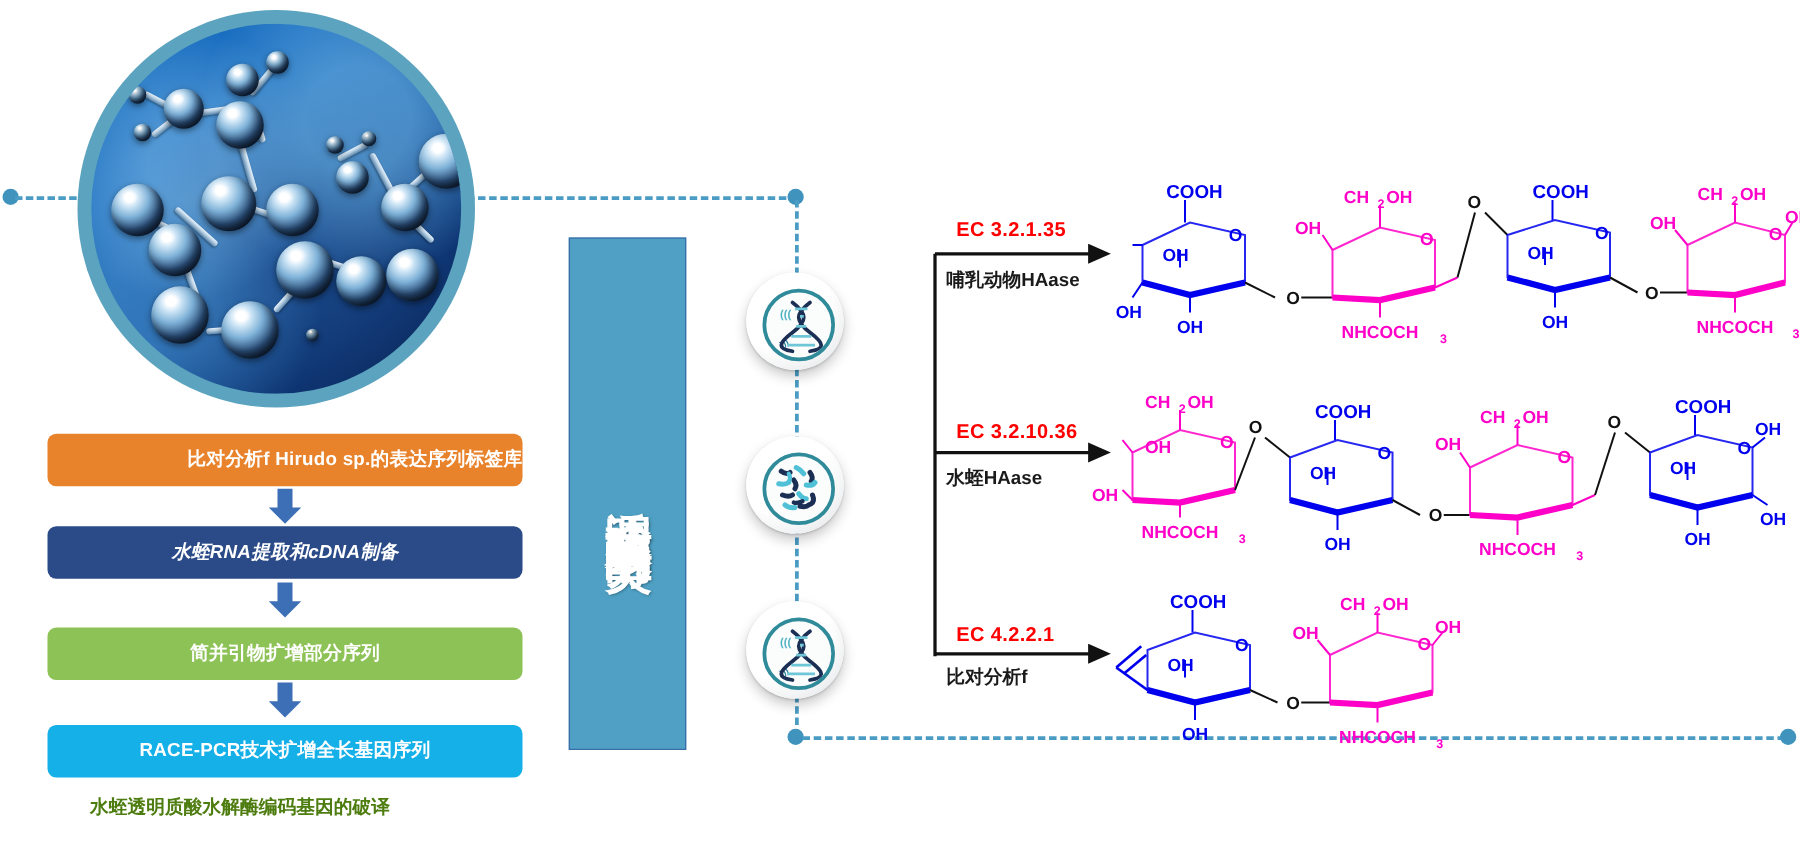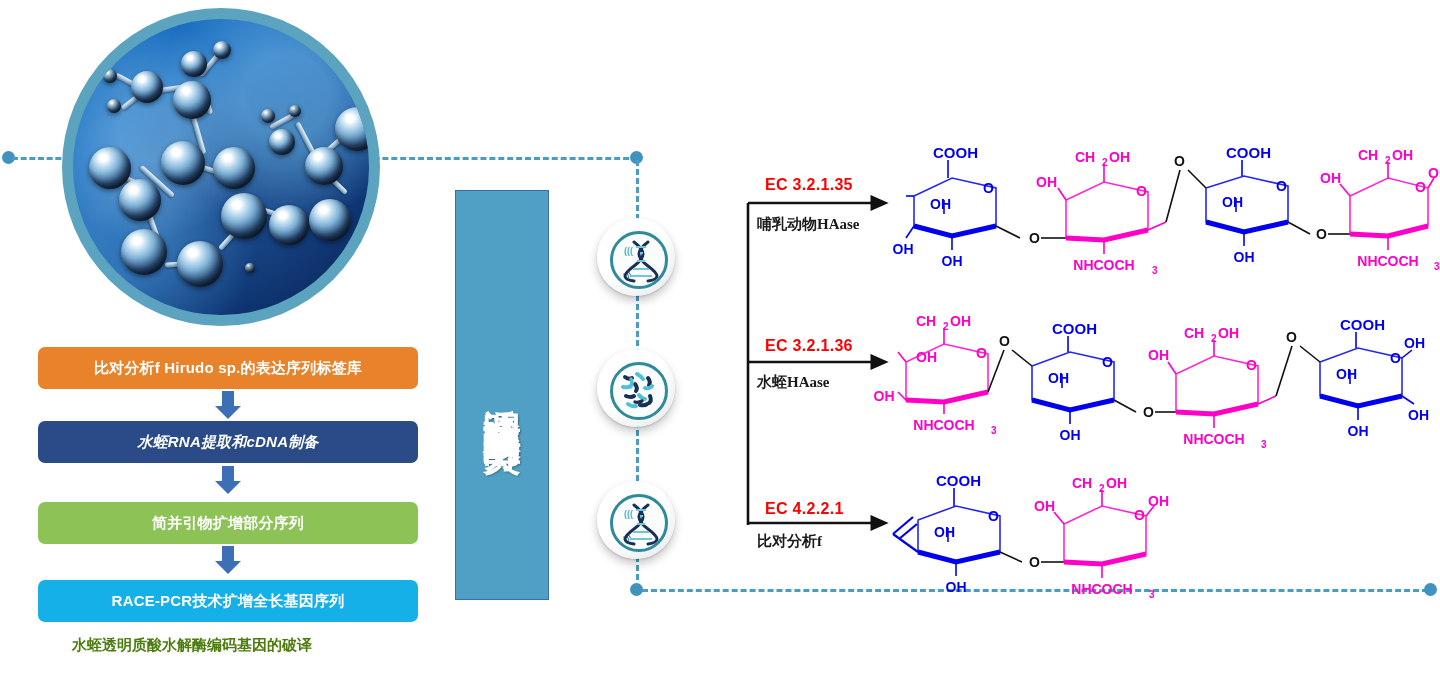--- a/index.html
+++ b/index.html
@@ -97,21 +97,21 @@
 
   
   .dna{position:absolute;left:0;top:0;width:100%;height:100%;}
 
   
   #chem-panel{position:absolute;left:0;top:0;width:1440px;height:676px;pointer-events:none;}
   .ec-label{
     position:absolute;color:#ff0000;font-size:16px;font-weight:700;white-space:nowrap;letter-spacing:.3px;
   }
   .ec-sub{
-    position:absolute;color:#1a1a1a;font-size:15px;font-weight:700;white-space:nowrap;font-family:Liberation Serif, serif;
+    position:absolute;color:#1a1a1a;font-size:15px;font-weight:700;white-space:nowrap;
   }
   #ec-label-0{left:765px;top:176px;}
   #ec-sub-0{left:757px;top:215px;}
   #ec-label-1{left:765px;top:337px;}
   #ec-sub-1{left:757px;top:373px;}
   #ec-label-2{left:765px;top:500px;}
   #ec-sub-2{left:757px;top:532px;}
 </style>
 </head>
 <body>
@@ -163,21 +163,21 @@
     <div class="atom" style="left:236px;top:180px;width:42px;height:42px;"></div>
     <div class="atom" style="left:188px;top:90px;width:14px;height:14px;"></div>
     <div class="atom" style="left:216px;top:86px;width:12px;height:12px;"></div>
     <div class="atom" style="left:196px;top:110px;width:26px;height:26px;"></div>
     <div class="atom" style="left:232px;top:128px;width:38px;height:38px;"></div>
     <div class="atom" style="left:262px;top:88px;width:44px;height:44px;"></div>
     <div class="atom" style="left:172px;top:244px;width:10px;height:10px;"></div>
   </div>
 </div>
 
-<div class="flowbox" id="flow-0" style="background: rgb(232, 130, 43);">
+<div class="flowbox" id="flow-0" style="background: rgb(232, 130, 43); text-align: right;">
   <span>比对分析f Hirudo sp.的表达序列标签库</span>
 </div>
 <div class="flowarrow" id="flow-arrow-0">
   <div class="stem"></div>
     <div class="head"></div>
 </div>
 
 <div class="flowbox" id="flow-1" style="background: rgb(42, 75, 136); font-style: italic;">
   <span>水蛭RNA提取和cDNA制备</span>
 </div>
@@ -253,21 +253,21 @@
       <line x1="27" y1="19" x2="30" y2="19" stroke="#6fc6d6" stroke-width="2.2"></line>
       <line x1="24" y1="27" x2="32" y2="27" stroke="#6fc6d6" stroke-width="2.2"></line>
       <line x1="20" y1="35" x2="36" y2="35" stroke="#6fc6d6" stroke-width="2.2"></line>
       <line x1="17" y1="42" x2="39" y2="42" stroke="#6fc6d6" stroke-width="2.2"></line>
     </svg>
   </div>
 </div>
 
 <div class="ec-label" id="ec-label-0">EC 3.2.1.35</div>
 <div class="ec-sub" id="ec-sub-0">哺乳动物HAase</div>
-<div class="ec-label" id="ec-label-1">EC 3.2.1.36</div>
+<div class="ec-label" id="ec-label-1">EC 3.2.10.36</div>
 <div class="ec-sub" id="ec-sub-1">水蛭HAase</div>
 <div class="ec-label" id="ec-label-2">EC 4.2.2.1</div>
 <div class="ec-sub" id="ec-sub-2">比对分析f</div>
 
 <svg id="chem-panel" viewBox="0 0 1440 676">
   <defs>
     <marker id="arrowhead" markerWidth="7" markerHeight="7" refX="5.2" refY="3.1" orient="auto">
       <path d="M0,0 L7,3.1 L0,6.2 Z" fill="#111111"></path>
     </marker>
   </defs>

